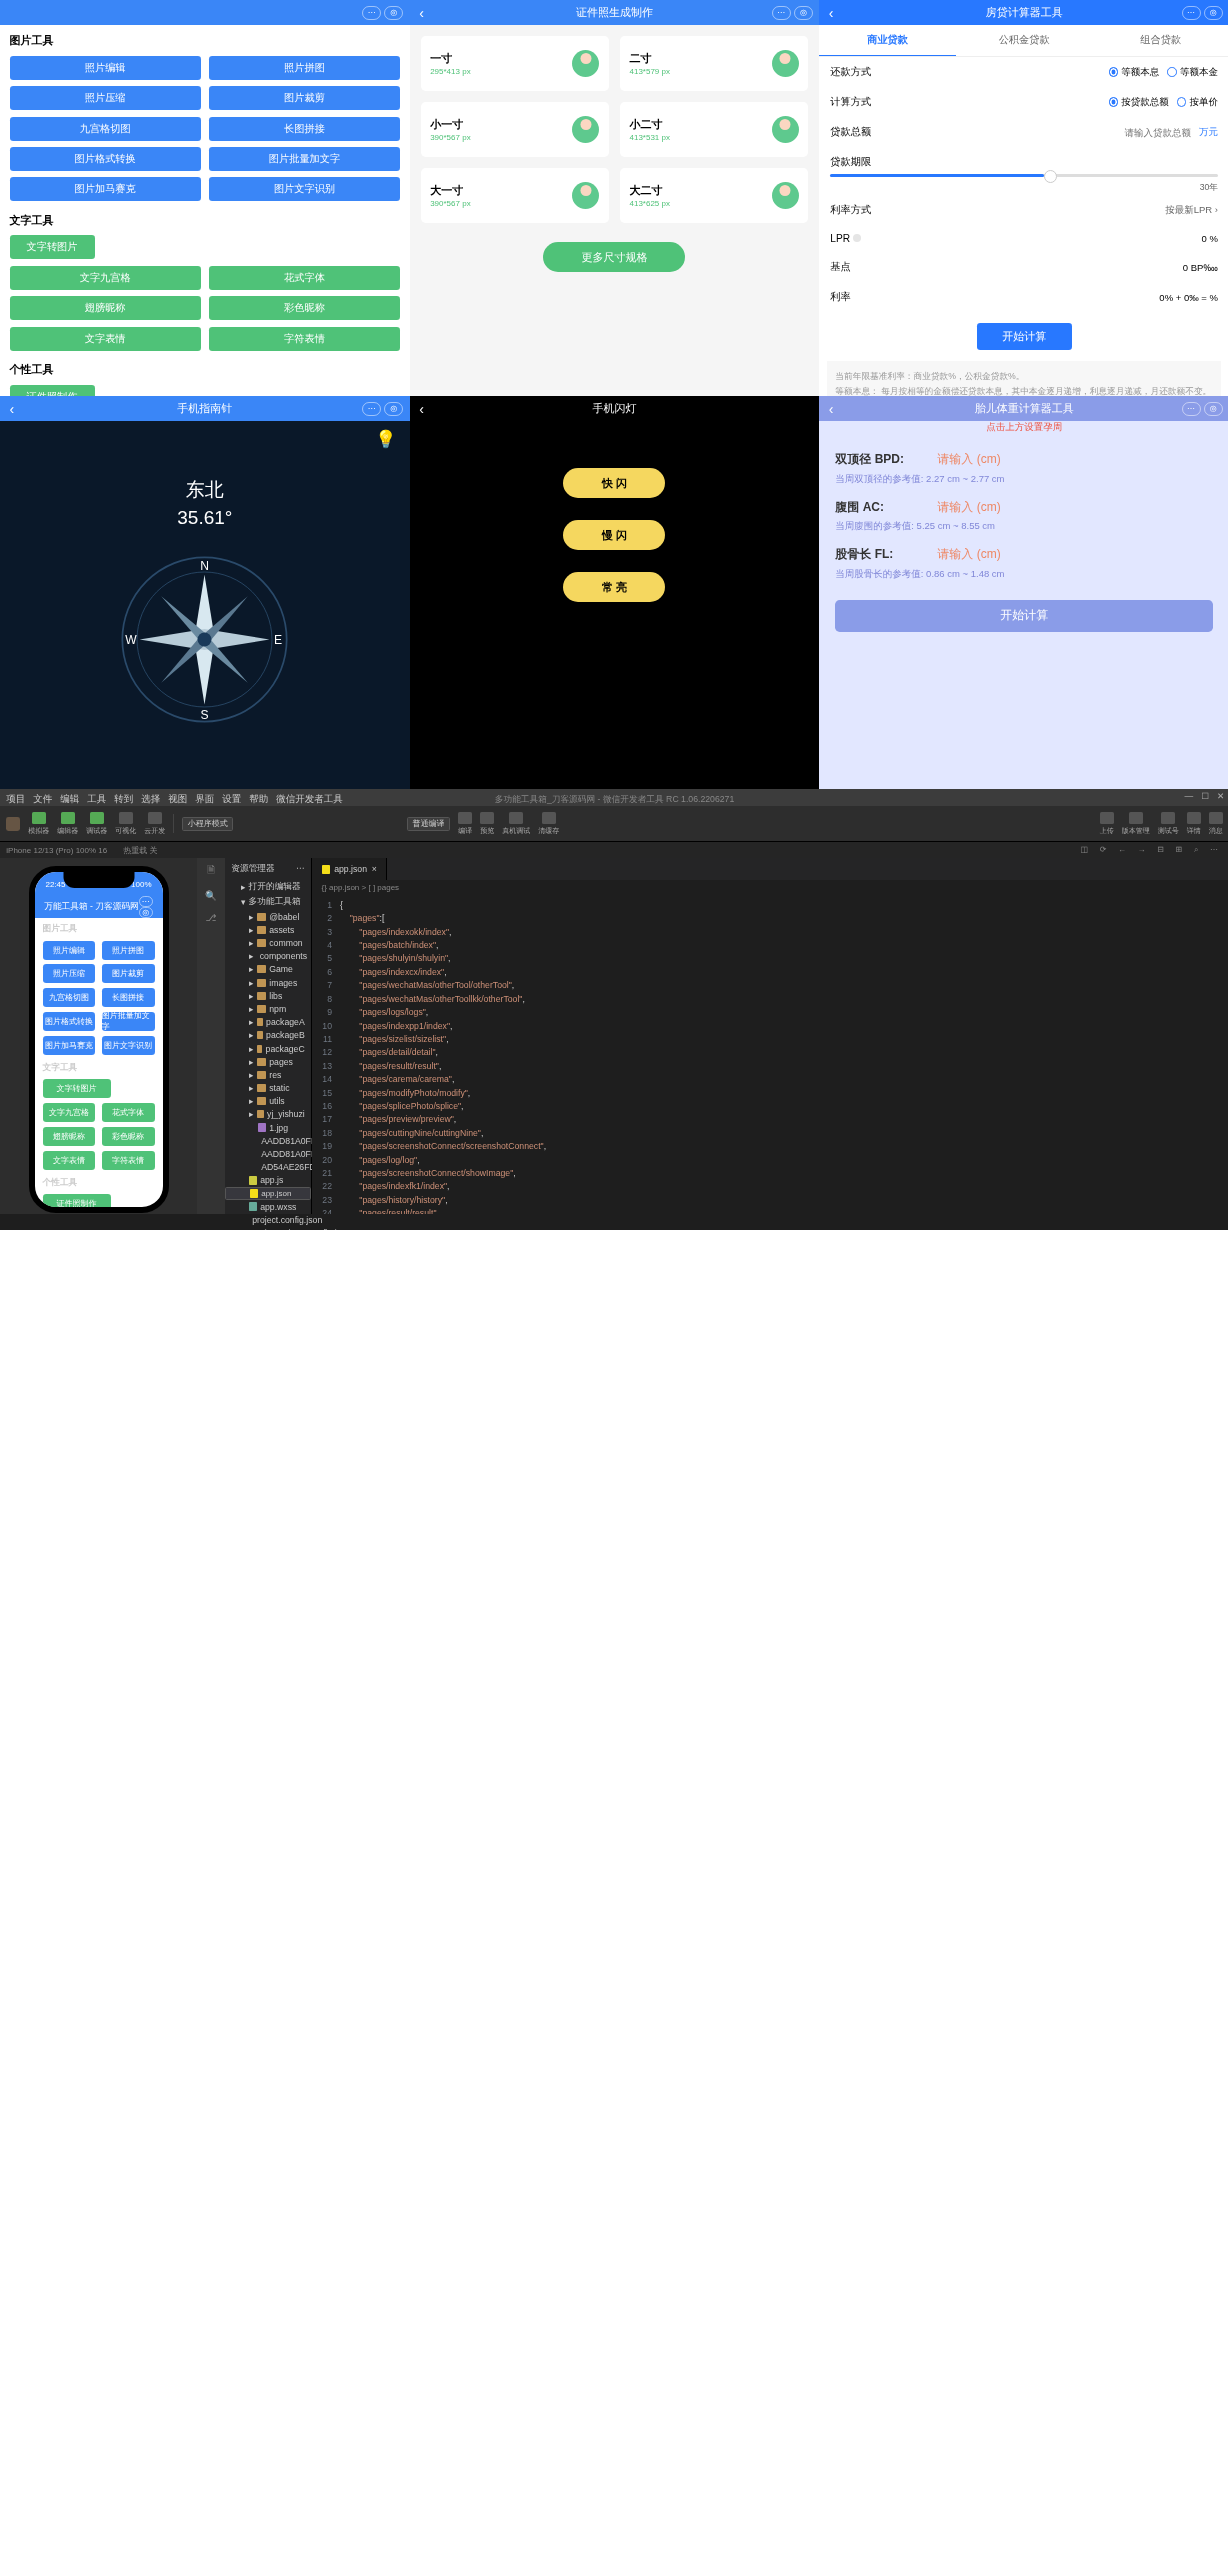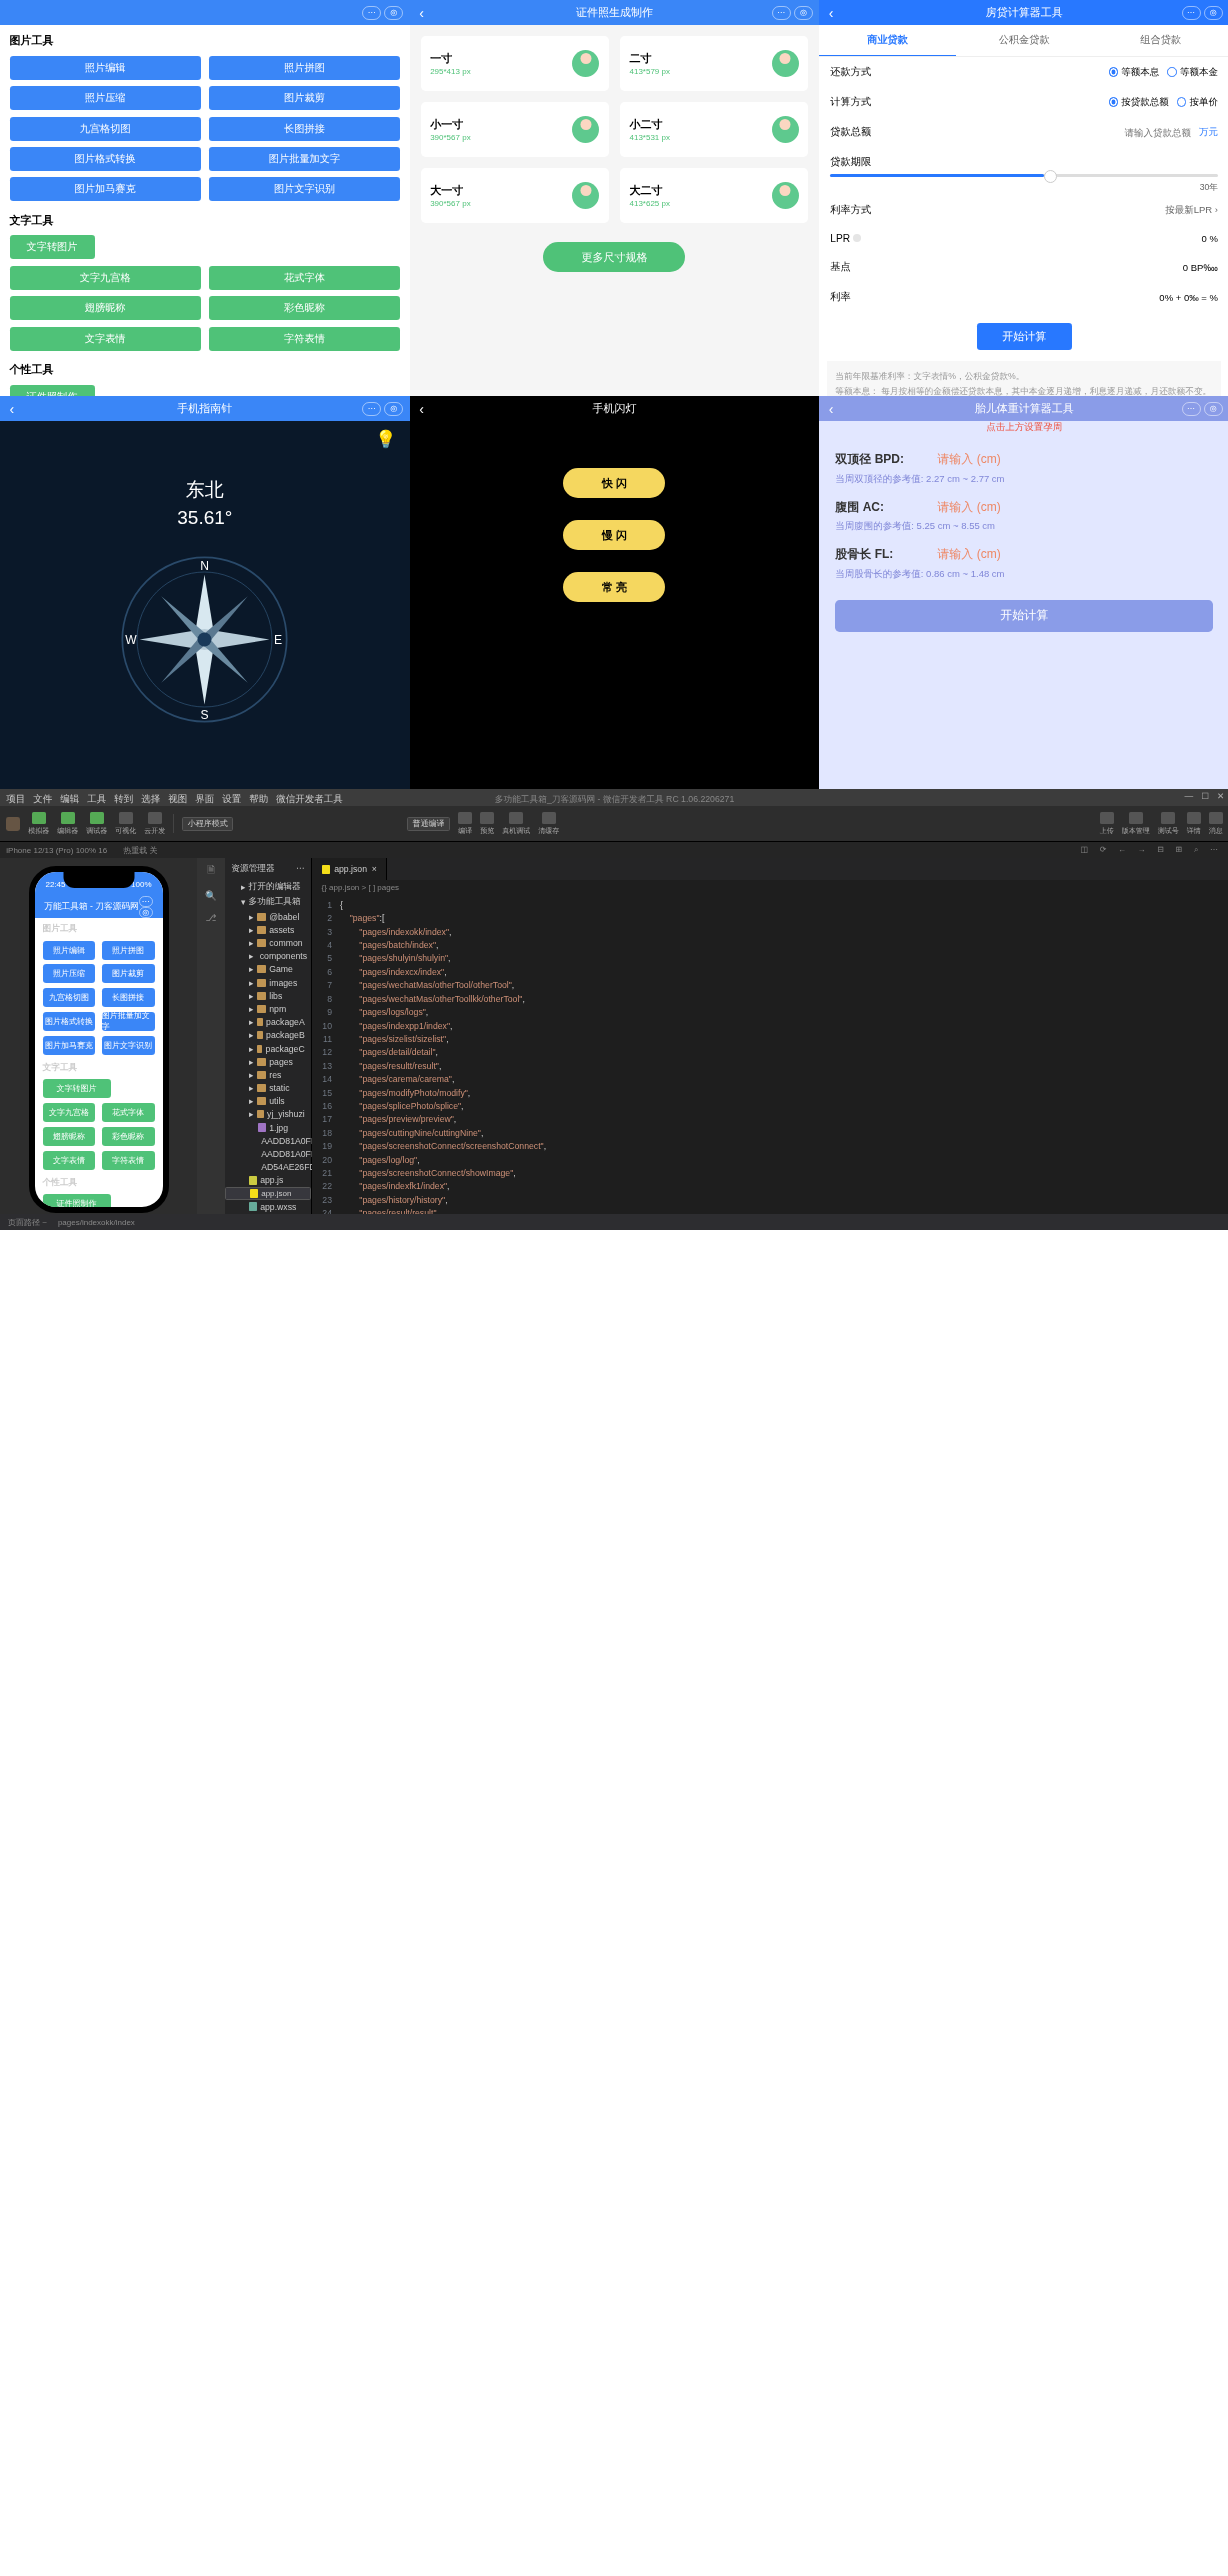--- a/index.html
+++ b/index.html
@@ -291,21 +291,21 @@
   <div class="form-row">
         <span>基点</span>
         <span style="font-size:9.5px">0  BP‱</span>
       </div>
   <div class="form-row">
         <span>利率</span>
         <span style="font-size:9.5px">0% + 0‰ = %</span>
       </div>
   <div class="calc-btn">开始计算</div>
   <div class="note">
-    <div>当前年限基准利率：文字表情%，公积金贷款%。</div>
+    <div>当前年限基准利率：商业贷款%，公积金贷款%。</div>
         <div>等额本息：   每月按相等的金额偿还贷款本息，其中本金逐月递增，利息逐月递减，月还款额不变。</div>
   </div>
 </div>
 
 <div class="panel p4">
   <div class="hdr blue">
     <span class="back">‹</span>
     <span>手机指南针</span>
     <div class="pills">
           <div class="pill">⋯</div>
@@ -673,18 +673,14 @@
             <div class="gutter">23</div>
             <div class="code-txt">        <span class="s">"pages/history/history"</span>,</div>
           </div>
           <div class="code-line">
             <div class="gutter">24</div>
             <div class="code-txt">        <span class="s">"pages/result/result"</span>,</div>
           </div>
         </div>
     </div>
   </div>
-  <div class="ide-status">
-    <span>页面路径 ~</span>
-    <span>pages/indexokk/index</span>
-  </div>
 </div>
 
 
 </body></html>

